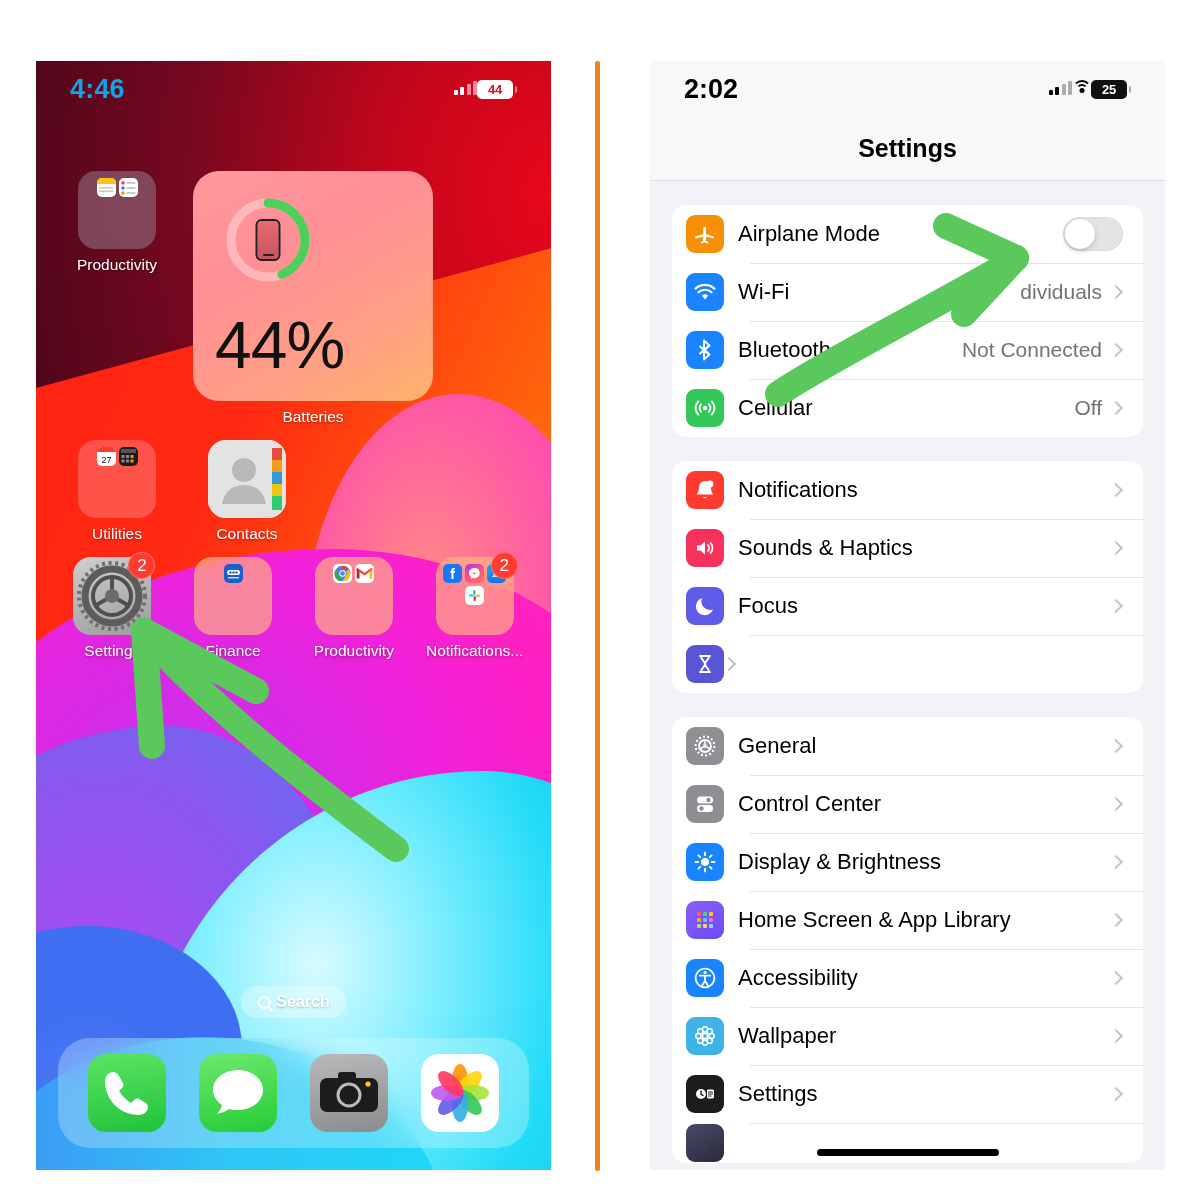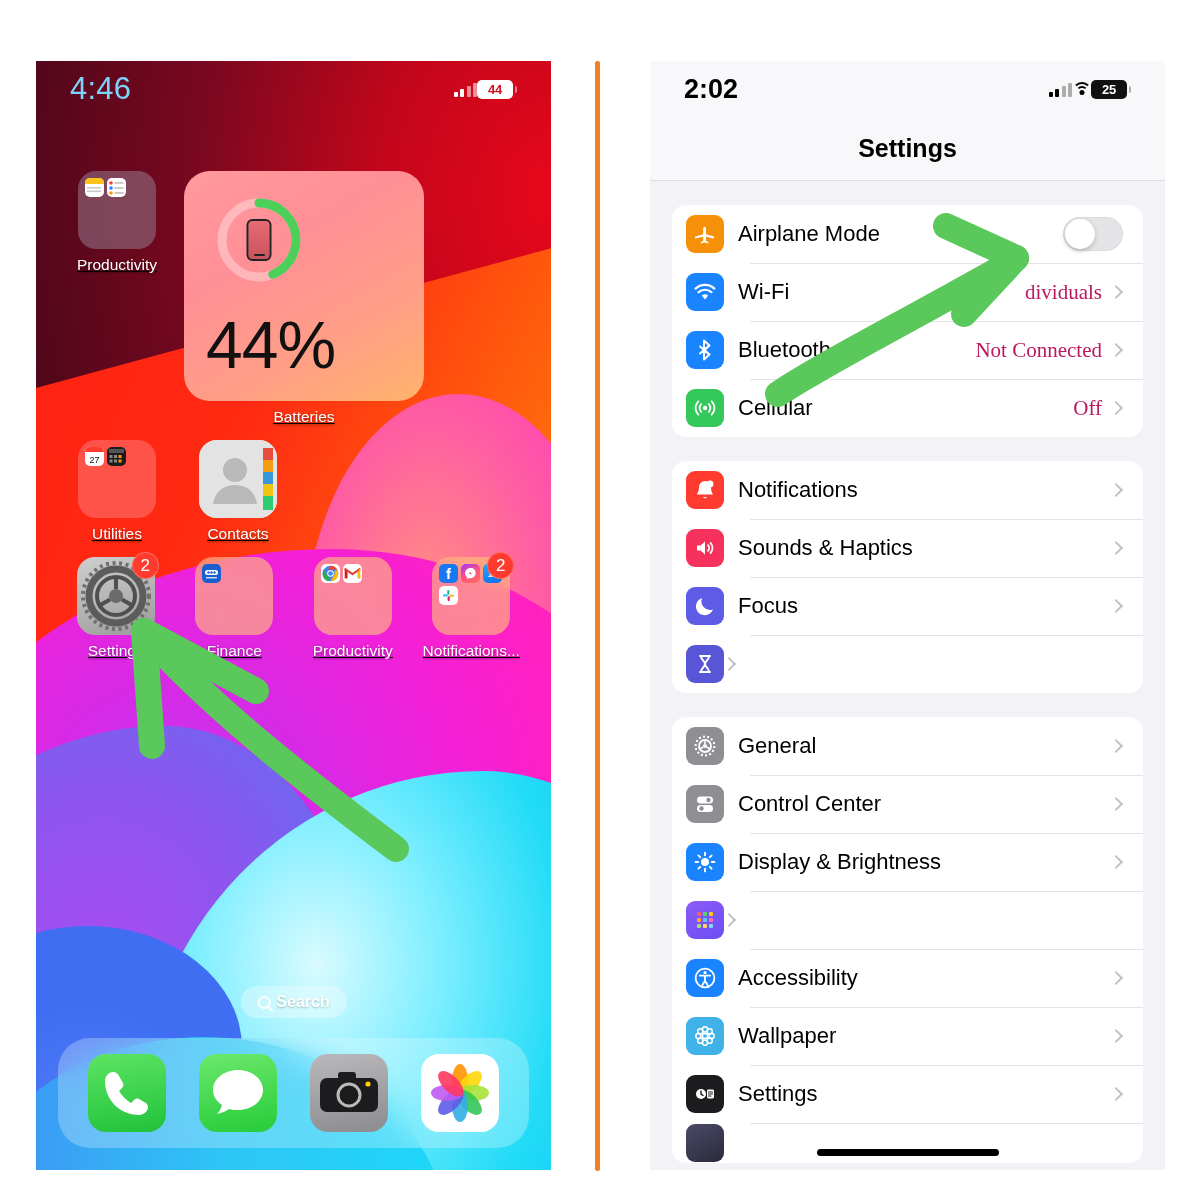--- a/index.html
+++ b/index.html
@@ -57,22 +57,22 @@
     border-radius:50% 50% 0 0 / 70% 70% 0 0;
   }
   .wp-blue{
     position:absolute; left:-20%; bottom:0%; width:60%; height:22%;
     background:radial-gradient(60% 80% at 50% 80%, #4e7cf6 0%, #3f6ef2 60%, #3f6ef2 100%);
     border-radius:50%;
   }
 
   .statusbar{ position:absolute; left:0; top:0; width:100%; height:56px;
     display:flex; align-items:center; justify-content:space-between; padding:0 34px; }
-  .sb-time{ color:#7dd3fc; font-size:31px; font-weight:400; letter-spacing:.2px; }
-  .sb-right{ display:flex; align-items:center; }
+  .sb-time{ color:#0ea5e9; font-size:27px; font-weight:700; letter-spacing:.2px; }
+  .sb-right{ display:flex; }
   .bars{ display:flex; align-items:flex-end; gap:2.5px; height:15px; }
   .bars i{ display:block; width:4px; background:#fff; border-radius:1px; }
   .bars i:nth-child(1){height:5px; opacity:1}
   .bars i:nth-child(2){height:8px; opacity:1}
   .bars i:nth-child(3){height:11px; opacity:.55}
   .bars i:nth-child(4){height:14px; opacity:.55}
   .wifi-i{ position:relative; width:19px; height:15px; }
   .wifi-i span{ position:absolute; left:50%; transform:translateX(-50%);
     border:2.2px solid #fff; border-bottom-color:transparent;
     border-left-color:transparent; border-right-color:transparent; border-radius:50%; }
@@ -84,28 +84,28 @@
     background:#fff; display:flex; align-items:center; justify-content:center; }
   .batt b{ font-size:13px; font-weight:800; color:#d61220; letter-spacing:-.3px; }
   .batt.dark{ background:#111; }
   .batt.dark b{ color:#fff; }
   .batt-nub{ width:2.5px; height:7px; background:rgba(255,255,255,.5);
     border-radius:0 2px 2px 0; margin-left:1.5px; }
   .batt-nub.dk{ background:rgba(0,0,0,.3); }
   .batt-wrap{ display:flex; align-items:center; }
 
   .grid{ position:absolute; left:0; top:110px; width:100%; padding:0 22px; }
-  .row{ display:flex; gap:3px; margin-bottom:14px;text-decoration:underline; }
+  .row{ display:flex; gap:12px; margin-bottom:14px; }
   .cell{ width:118px; display:flex; flex-direction:column; align-items:center; }
   .icon-box{ position:relative; width:78px; height:78px; border-radius:18px; overflow:hidden; }
   .app-label{ margin-top:7px; color:#fff; font-size:15.5px; text-align:center;
     text-shadow:0 1px 3px rgba(0,0,0,.45); white-space:nowrap; max-width:116px;
     overflow:hidden; text-overflow:ellipsis; }
   .folder{ background:rgba(150,120,140,.55); backdrop-filter:blur(8px);
-    padding:7px; display:flex; flex-wrap:wrap; gap:3px; align-content:flex-start; }
+    padding:7px; display:flex; flex-wrap:wrap; gap:3px; align-content:flex-start;justify-content:center; }
   .folder.warm{ background:rgba(255,196,120,.62); }
   .mini{ width:19px; height:19px; border-radius:5px; display:flex;
     align-items:center; justify-content:center; font-size:11px; overflow:hidden; }
 
   .badge{ position:absolute; right:-4px; top:-5px; min-width:27px; height:27px;
     border-radius:14px; background:#ff3b30; color:#fff; font-size:17px; font-weight:500;
     display:flex; align-items:center; justify-content:center; border:1.5px solid rgba(255,255,255,.25);
     z-index:5; }
   .cellwrap{ position:relative; }
 
@@ -161,21 +161,21 @@
 
   .s-list{ padding:0 22px; }
   .group{ background:#fff; border-radius:14px; margin-top:24px; overflow:hidden; }
   .srow{ display:flex; align-items:center; height:58px; padding-left:14px; position:relative; }
   .srow + .srow:before{ content:""; position:absolute; left:78px; right:0; top:0;
     height:1px; background:#e4e4e8; }
   .sicon{ width:38px; height:38px; border-radius:9px; flex:none;
     display:flex; align-items:center; justify-content:center; color:#fff; }
   .sicon svg{ display:block; }
   .slabel{ margin-left:14px; font-size:22px; color:#000; flex:1; }
-  .sval{ font-size:21px; color:#be185d; margin-right:9px; white-space:nowrap;font-family:Liberation Serif, serif; }
+  .sval{ font-size:21px; color:#737373; margin-right:9px; white-space:nowrap; }
   .chev{ width:10px; height:10px; border-right:2.4px solid #c3c3c7;
     border-top:2.4px solid #c3c3c7; transform:rotate(45deg); margin-right:22px; flex:none; }
   .toggle{ width:60px; height:34px; border-radius:17px; background:#e4e4e6;
     margin-right:20px; position:relative; flex:none; box-shadow:inset 0 0 0 1px rgba(0,0,0,.04); }
   .toggle .knob{ position:absolute; left:2px; top:2px; width:30px; height:30px;
     border-radius:50%; background:#fff; box-shadow:0 2px 5px rgba(0,0,0,.2); }
 
   .home-ind{ position:absolute; left:50%; transform:translateX(-50%); bottom:14px;
     width:182px; height:7px; border-radius:4px; background:#000; z-index:40; }
 
@@ -611,20 +611,21 @@
                 <rect x="10" y="4" width="4" height="4" rx="1" fill="#4cd964"></rect>
                 <rect x="16" y="4" width="4" height="4" rx="1" fill="#ffcc00"></rect>
               <rect x="4" y="10" width="4" height="4" rx="1" fill="#ff9f40"></rect>
                 <rect x="10" y="10" width="4" height="4" rx="1" fill="#5ac8fa"></rect>
                 <rect x="16" y="10" width="4" height="4" rx="1" fill="#ff6fb5"></rect>
               <rect x="4" y="16" width="4" height="4" rx="1" fill="#a8e063"></rect>
                 <rect x="10" y="16" width="4" height="4" rx="1" fill="#ffd166"></rect>
                 <rect x="16" y="16" width="4" height="4" rx="1" fill="#7bdcff"></rect>
             </svg>
           </div>
+          <div class="slabel">Home Screen &amp; App Library</div>
           <div class="chev"></div>
         </div>
         <div class="srow">
           <div class="sicon" style="background:#1a84ff;">
             <svg width="24" height="24" viewBox="0 0 24 24">
                 <circle cx="12" cy="12" r="9.4" fill="none" stroke="#fff" stroke-width="1.8"></circle>
                 <circle cx="12" cy="6.6" r="1.6" fill="#fff"></circle>
                 <path d="M6.8 9.6h10.4M12 9.8v5M12 14.8l-2.6 4.2M12 14.8l2.6 4.2" stroke="#fff" stroke-width="1.8" stroke-linecap="round" fill="none"></path>
               </svg>
           </div>

